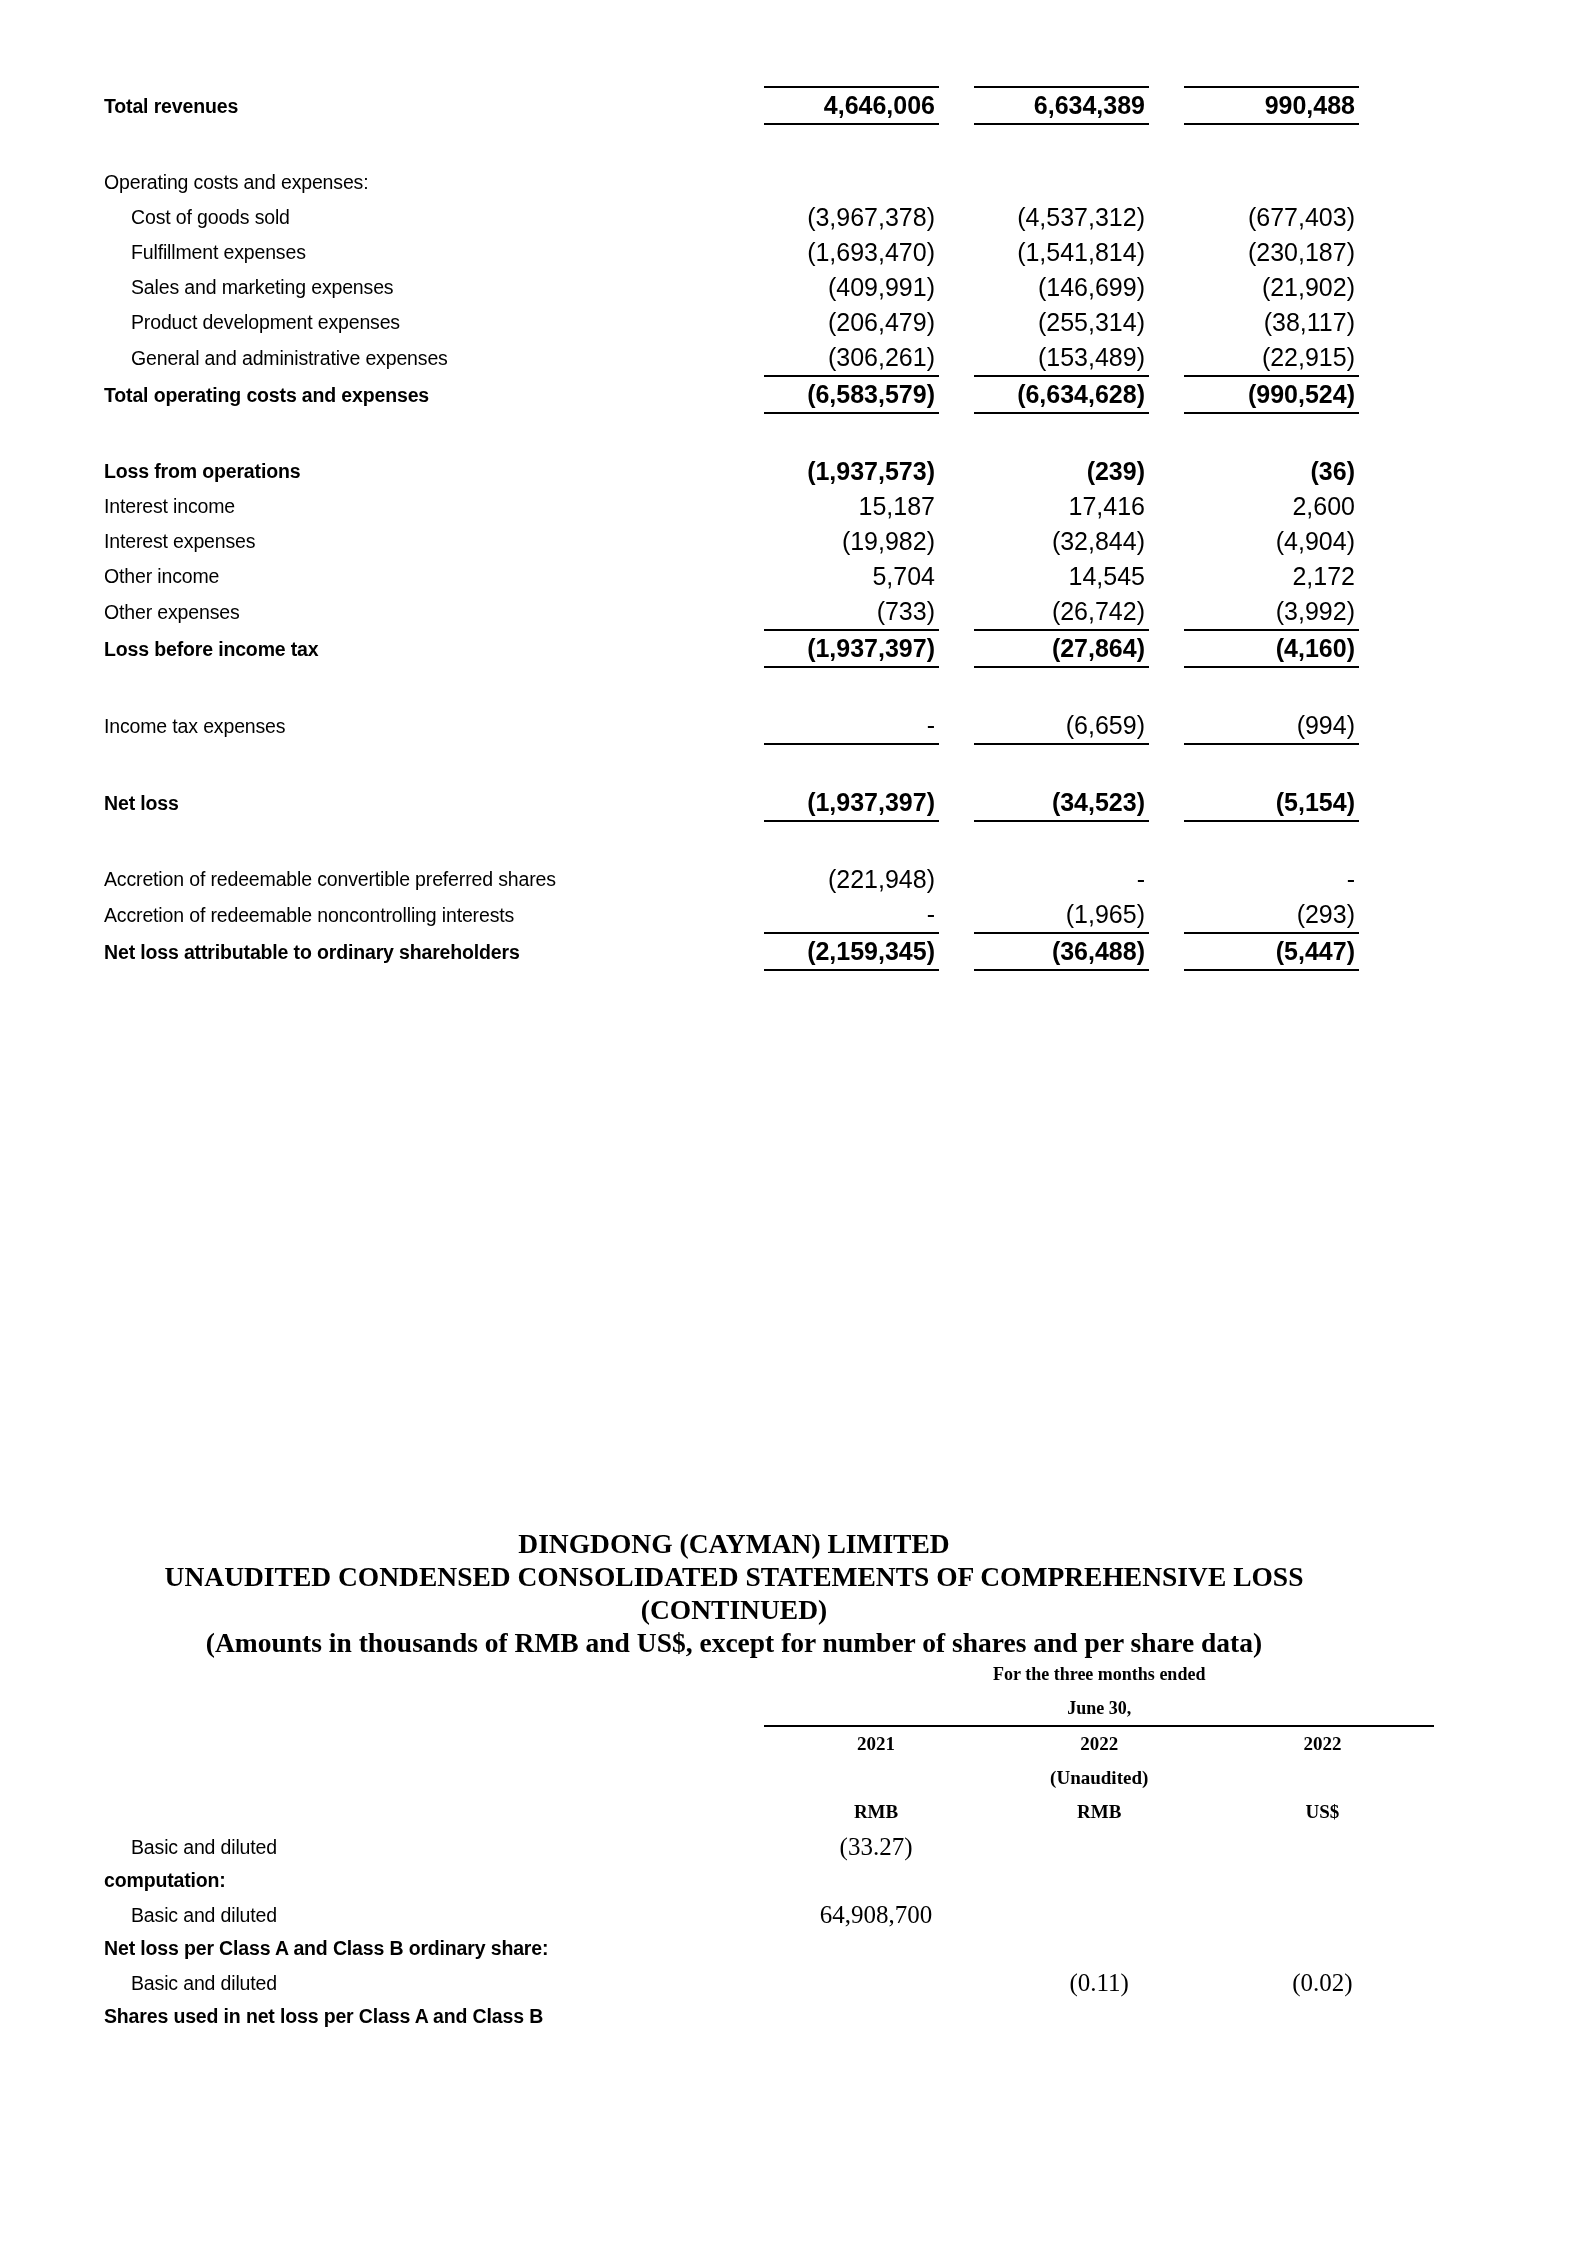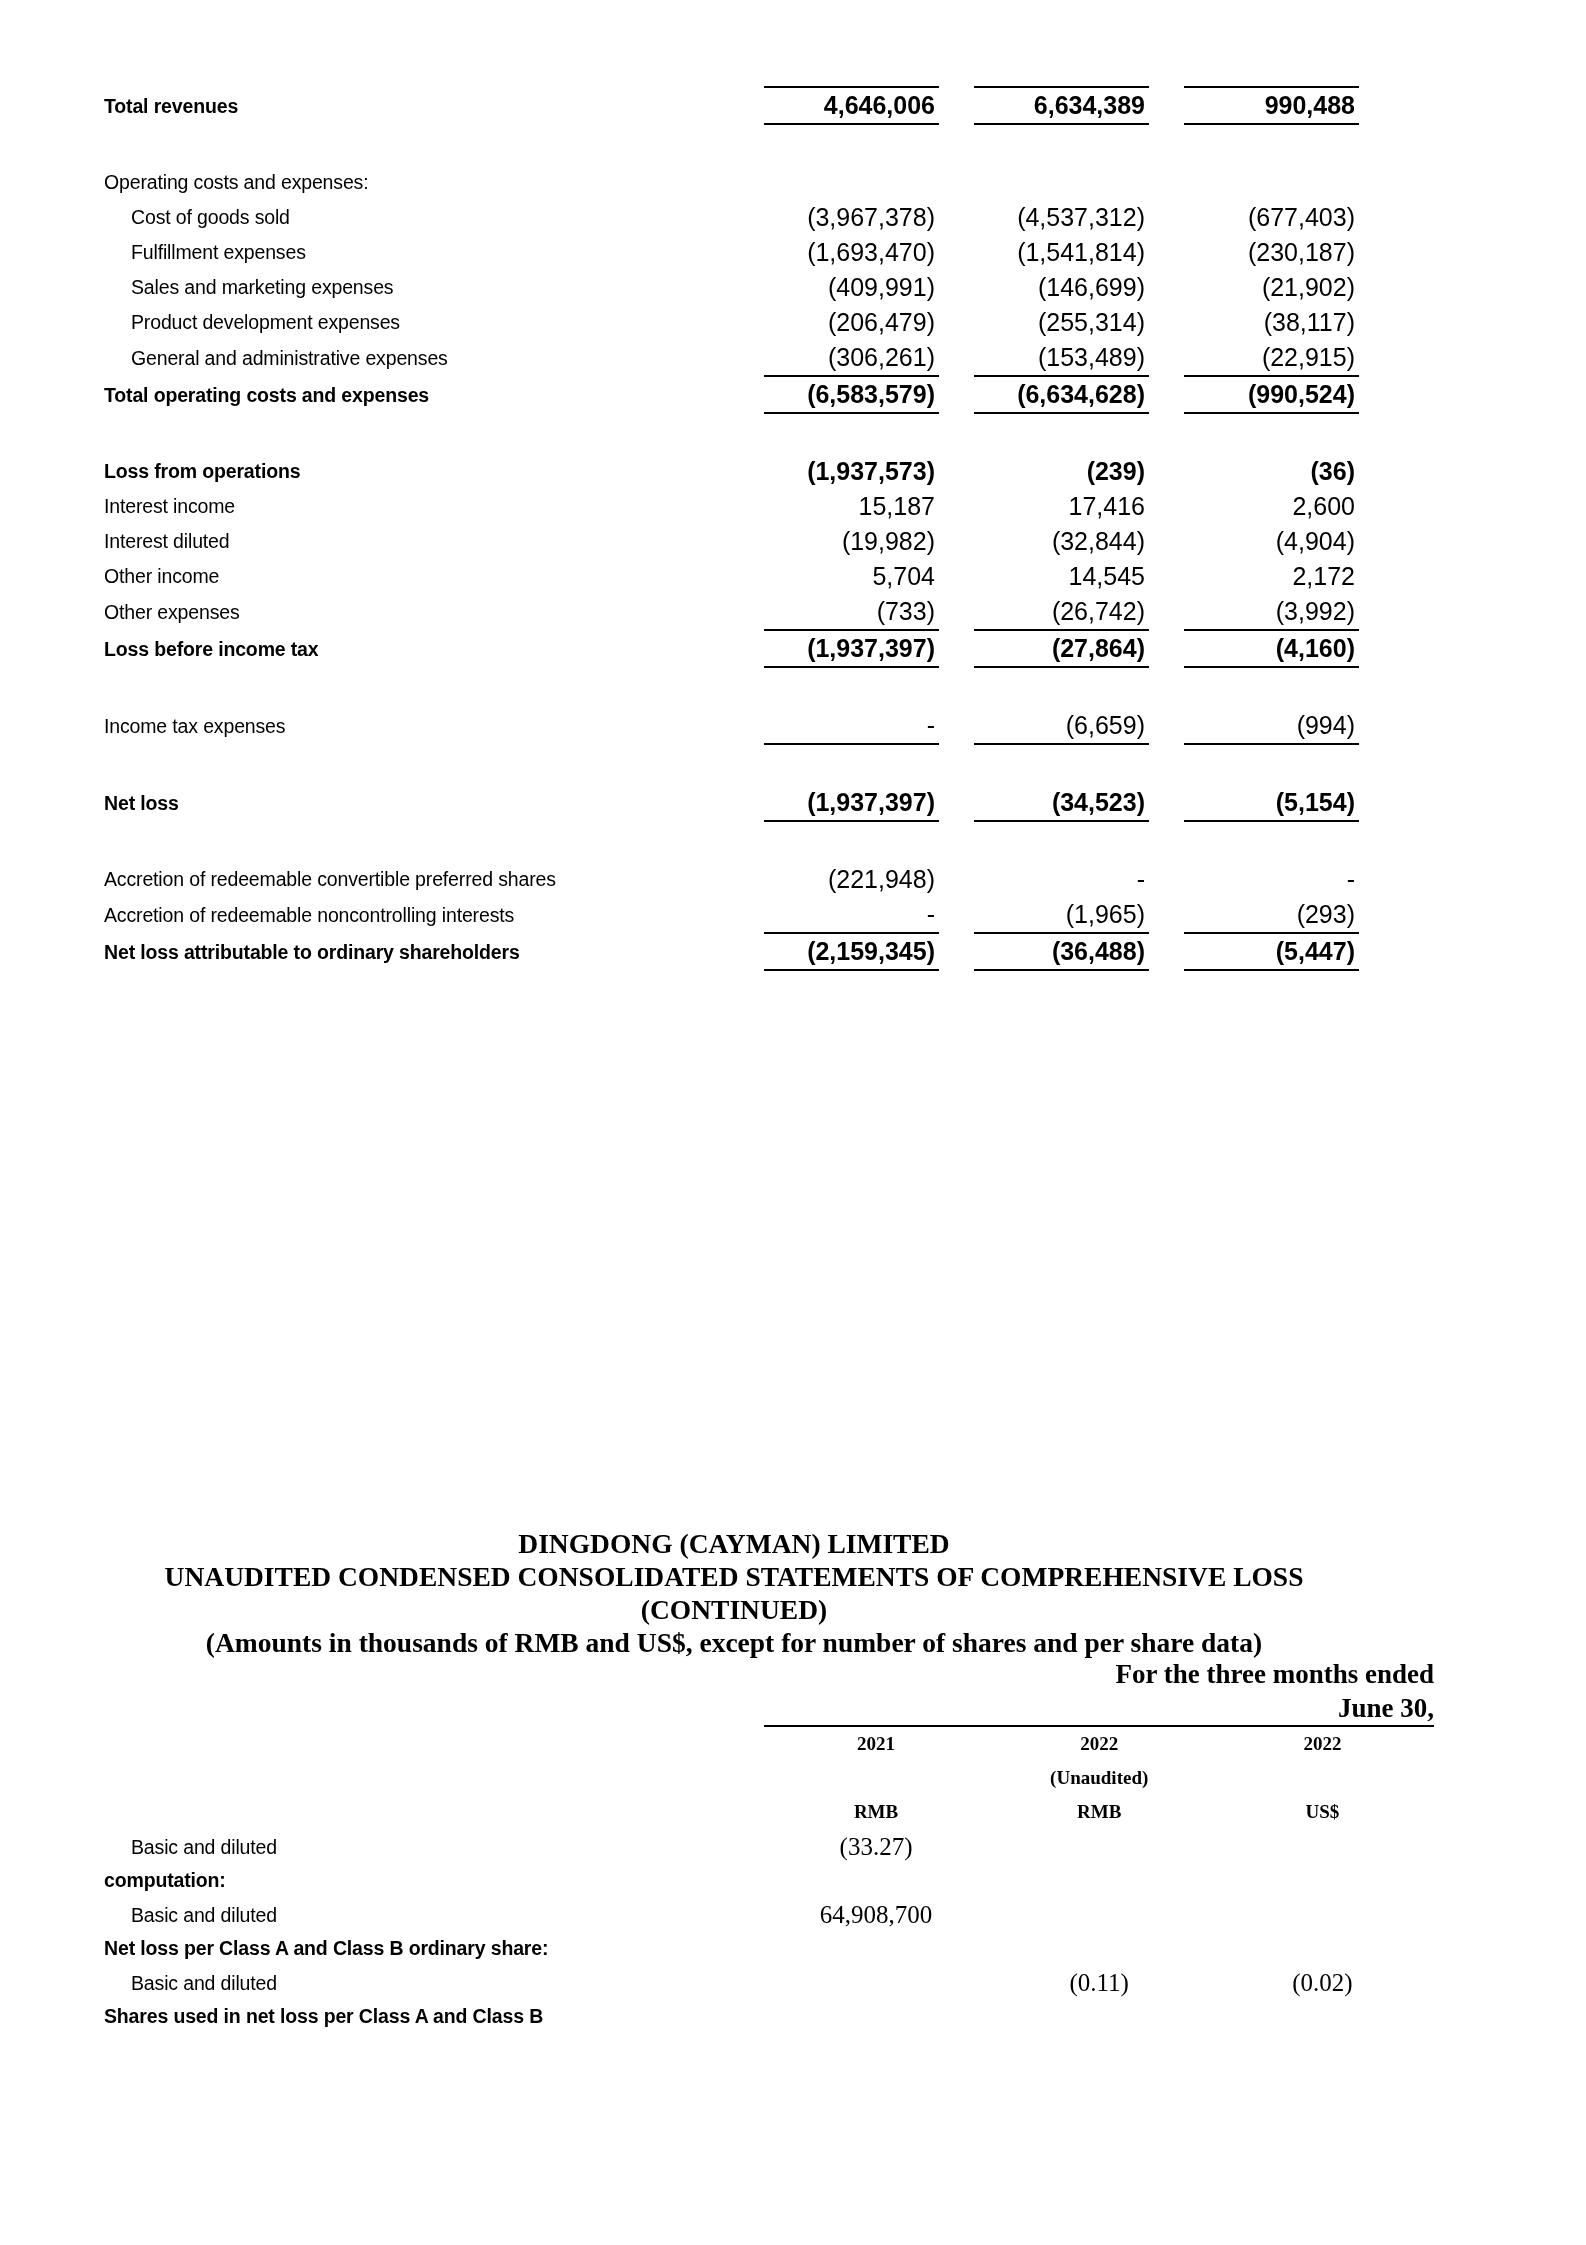--- a/index.html
+++ b/index.html
@@ -96,23 +96,23 @@
     border-collapse: collapse;
     table-layout: fixed;
     width: 1330px;
   }
   col.l-label { width: 660px; }
   col.l-num   { width: 223px; }
 
   .hdr {
     font-family: "Liberation Serif", serif;
     font-weight: bold;
-    font-size: 27px;
+    font-size: 18px;
     line-height: 34px;
-    text-align: right;
+    text-align: center;
     white-space: nowrap;
   }
   .hdr-sm {
     font-family: "Liberation Serif", serif;
     font-weight: bold;
     font-size: 19px;
     line-height: 34px;
     text-align: center;
     white-space: nowrap;
   }
@@ -233,21 +233,21 @@
           </tr>
           <tr>
             <td class="lbl">Interest income</td>
             <td class="num">15,187</td>
             <td></td>
             <td class="num">17,416</td>
             <td></td>
             <td class="num">2,600</td>
           </tr>
           <tr>
-            <td class="lbl">Interest diluted</td>
+            <td class="lbl">Interest expenses</td>
             <td class="num">(19,982)</td>
             <td></td>
             <td class="num">(32,844)</td>
             <td></td>
             <td class="num">(4,904)</td>
           </tr>
           <tr>
             <td class="lbl">Other income</td>
             <td class="num">5,704</td>
             <td></td>

